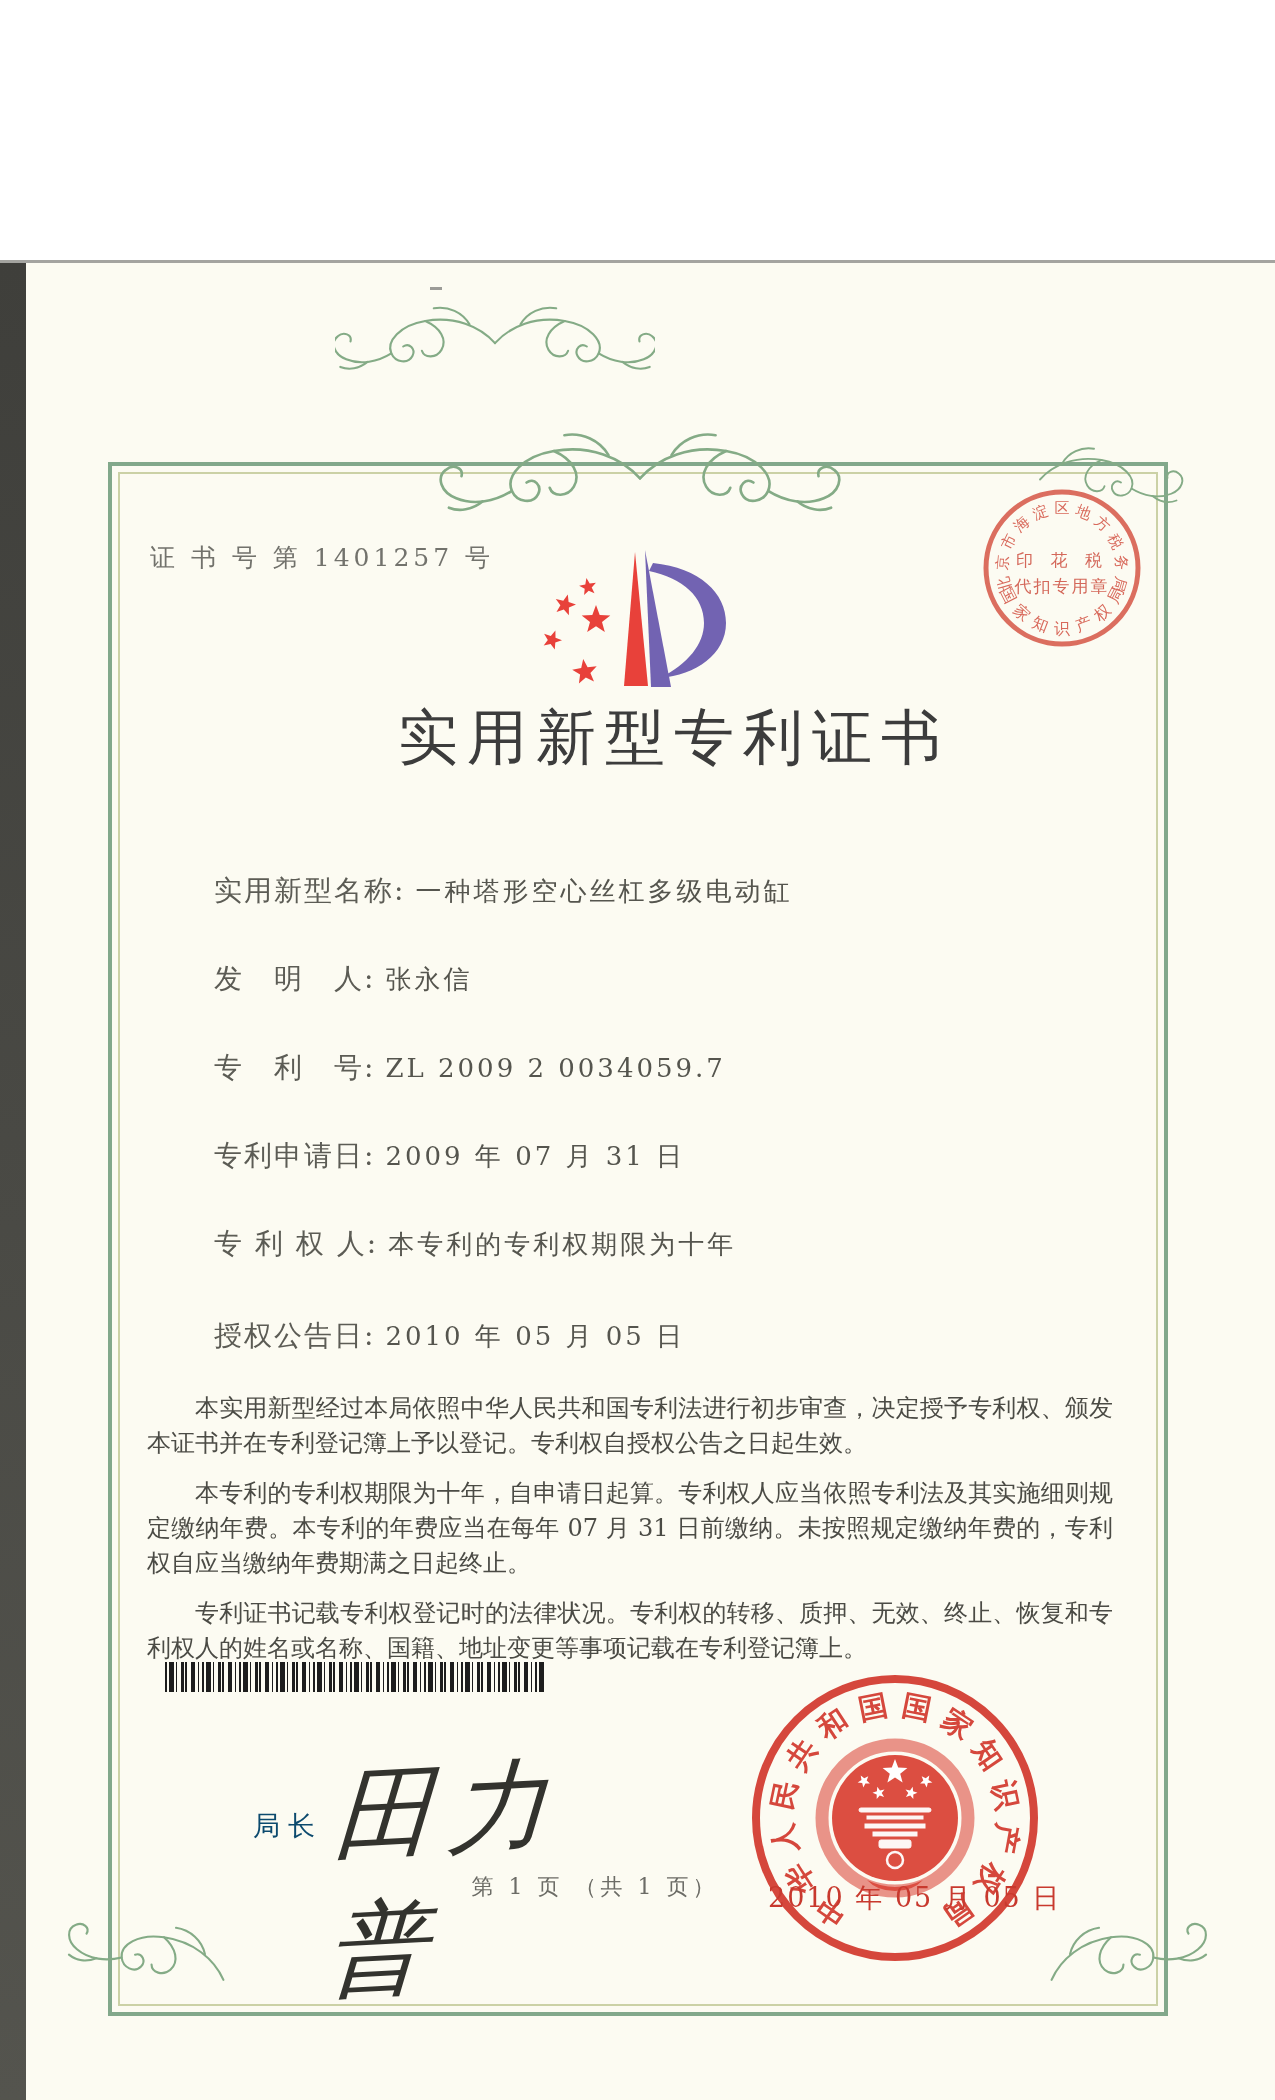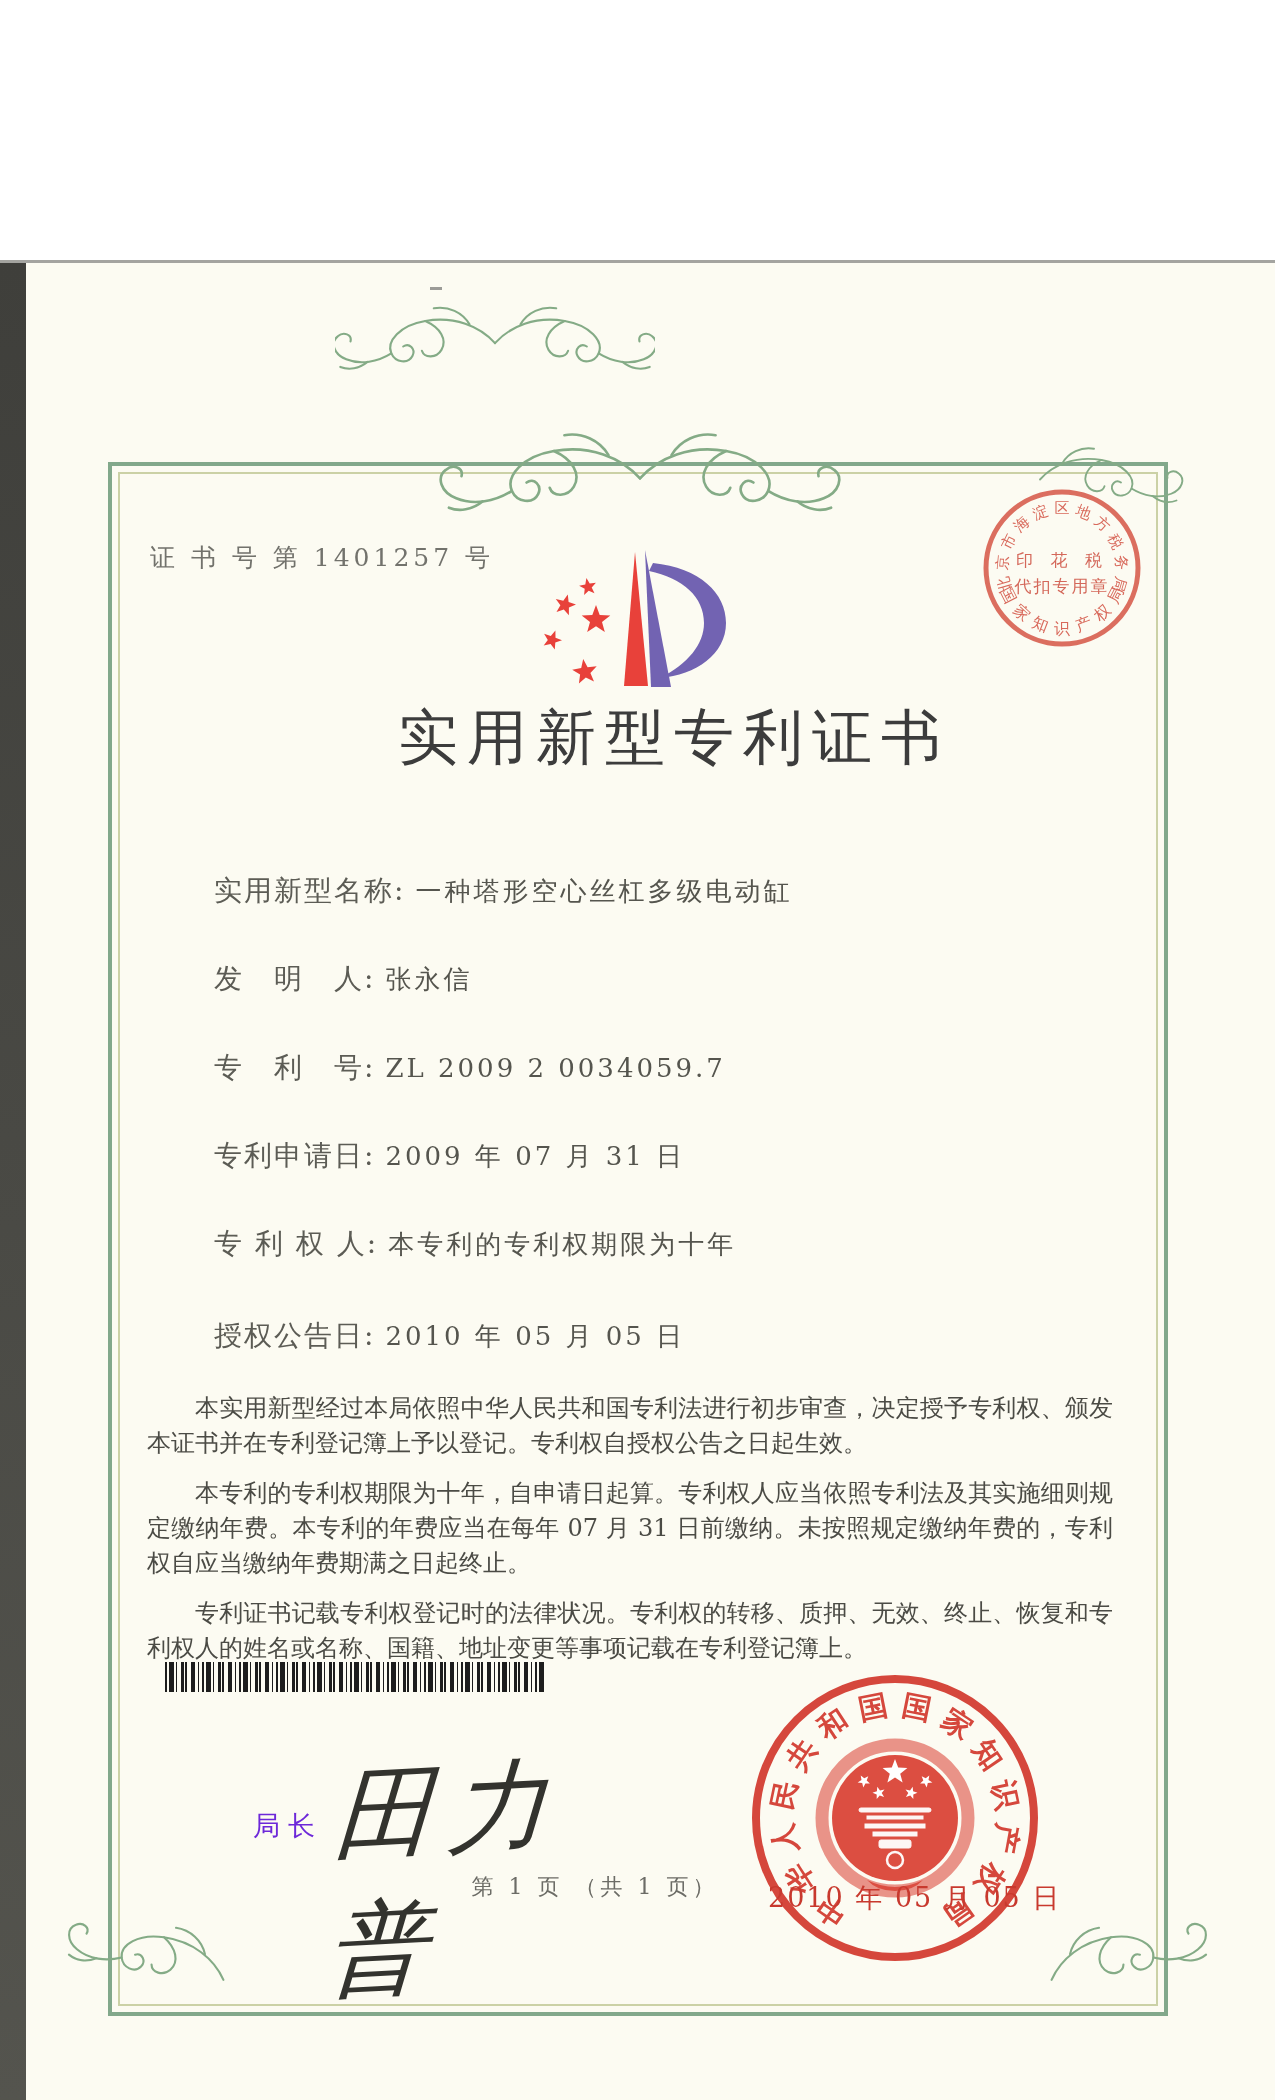--- a/index.html
+++ b/index.html
@@ -30,21 +30,21 @@
   #body-text p{margin:15px;font-size:24px;line-height:35px;color:#4b4b45;text-align:justify;text-indent:48px;}
   #barcode{left:165px;top:1662px;width:380px;height:30px;z-index:4;
     background:repeating-linear-gradient(90deg,
       #1d1d1d 0 2px, rgba(0,0,0,0) 2px 4px,
       #1d1d1d 4px 9px, rgba(0,0,0,0) 9px 11px,
       #1d1d1d 11px 12px, rgba(0,0,0,0) 12px 16px,
       #1d1d1d 16px 19px, rgba(0,0,0,0) 19px 20px,
       #1d1d1d 20px 22px, rgba(0,0,0,0) 22px 26px,
       #1d1d1d 26px 30px, rgba(0,0,0,0) 30px 33px,
       #1d1d1d 33px 34px, rgba(0,0,0,0) 34px 37px);}
-  #director-title{left:253px;top:1808px;font-size:27px;letter-spacing:8px;color:#6d28d9;z-index:4;}
+  #director-title{left:253px;top:1808px;font-size:27px;letter-spacing:8px;color:#0c4a6e;z-index:4;}
   #director-signature{left:330px;top:1742px;width:330px;font-size:100px;font-style:italic;
     letter-spacing:14px;color:#33332e;transform:rotate(-3deg) skewX(-6deg);z-index:4;}
   #seal{left:745px;top:1668px;z-index:5;}
   #seal-date{left:768px;top:1880px;font-size:27px;letter-spacing:2px;color:#c8392e;z-index:6;white-space:nowrap;}
   #stamp{left:972px;top:478px;z-index:5;}
   #footer-page{left:380px;top:1872px;width:430px;text-align:center;font-size:22px;letter-spacing:4px;color:#6c6c66;z-index:4;}
 </style>
 </head>
 <body>
 

